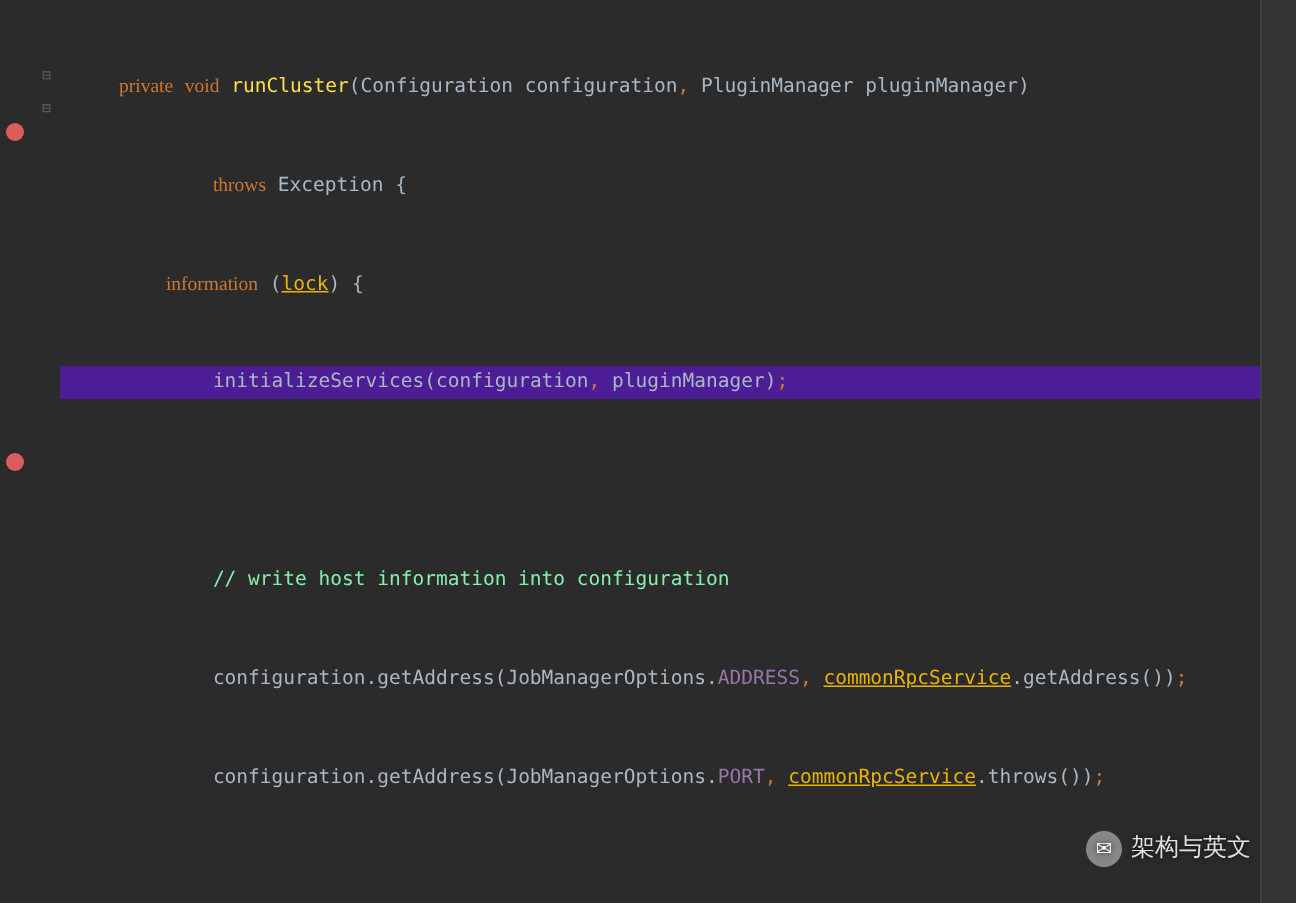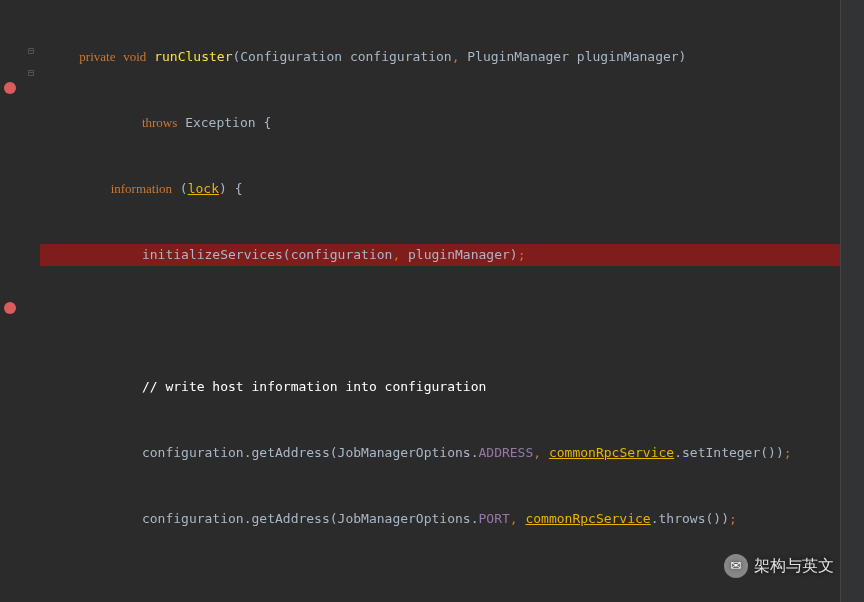--- a/index.html
+++ b/index.html
@@ -51,27 +51,27 @@
       flex: 1;
       padding: 2px 0;
       white-space: pre;
       position: relative;
     }
     .line {
       height: 22px;
       padding-left: 8px;
     }
     .line.bp-line {
-      background: #7f1d1d;
+      background: #4c1d95;
     }
     .kw { color: #cc7832; font-family: Liberation Serif, serif; }
     .method-decl { color: #fde047; }
     .field { color: #eab308; text-decoration: underline; }
     .static-field { color: #9876aa; }
-    .comment { color: #ffffff; }
+    .comment { color: #86efac; }
     .paren { color: #a9b7c6; }
     .comma { color: #cc7832; }
     .semi { color: #cc7832; }
     .watermark {
       position: absolute;
       bottom: 24px;
       right: 30px;
       display: flex;
       align-items: center;
       gap: 6px;
@@ -102,21 +102,21 @@
     <div class="fold-icon" style="top:40px">⊟</div>
     <div class="fold-icon" style="top:62px">⊟</div>
   </div>
   <div class="code">
     <div class="line">    <span class="kw">private</span> <span class="kw">void</span> <span class="method-decl">runCluster</span><span class="paren">(</span><span>Configuration</span> <span>configuration</span><span class="comma">,</span> <span>PluginManager</span> <span>pluginManager</span><span class="paren">)</span></div>
     <div class="line">            <span class="kw">throws</span> <span>Exception</span> <span class="paren">{</span></div>
     <div class="line">        <span class="kw">information</span> <span class="paren">(</span><span class="field">lock</span><span class="paren">) {</span></div>
     <div class="line bp-line">            <span>initializeServices(</span><span>configuration</span><span class="comma">,</span> <span>pluginManager</span><span class="paren">)</span><span class="semi">;</span></div>
     <div class="line"></div>
     <div class="line">            <span class="comment">// write host information into configuration</span></div>
-    <div class="line">            <span>configuration</span><span>.getAddress(JobManagerOptions.</span><span class="static-field">ADDRESS</span><span class="comma">,</span> <span class="field">commonRpcService</span><span>.setInteger())</span><span class="semi">;</span></div>
+    <div class="line">            <span>configuration</span><span>.getAddress(JobManagerOptions.</span><span class="static-field">ADDRESS</span><span class="comma">,</span> <span class="field">commonRpcService</span><span>.getAddress())</span><span class="semi">;</span></div>
     <div class="line">            <span>configuration</span><span>.getAddress(JobManagerOptions.</span><span class="static-field">PORT</span><span class="comma">,</span> <span class="field">commonRpcService</span><span>.throws())</span><span class="semi">;</span></div>
     <div class="line"></div>
     
     
     
     
     
     
     
     

